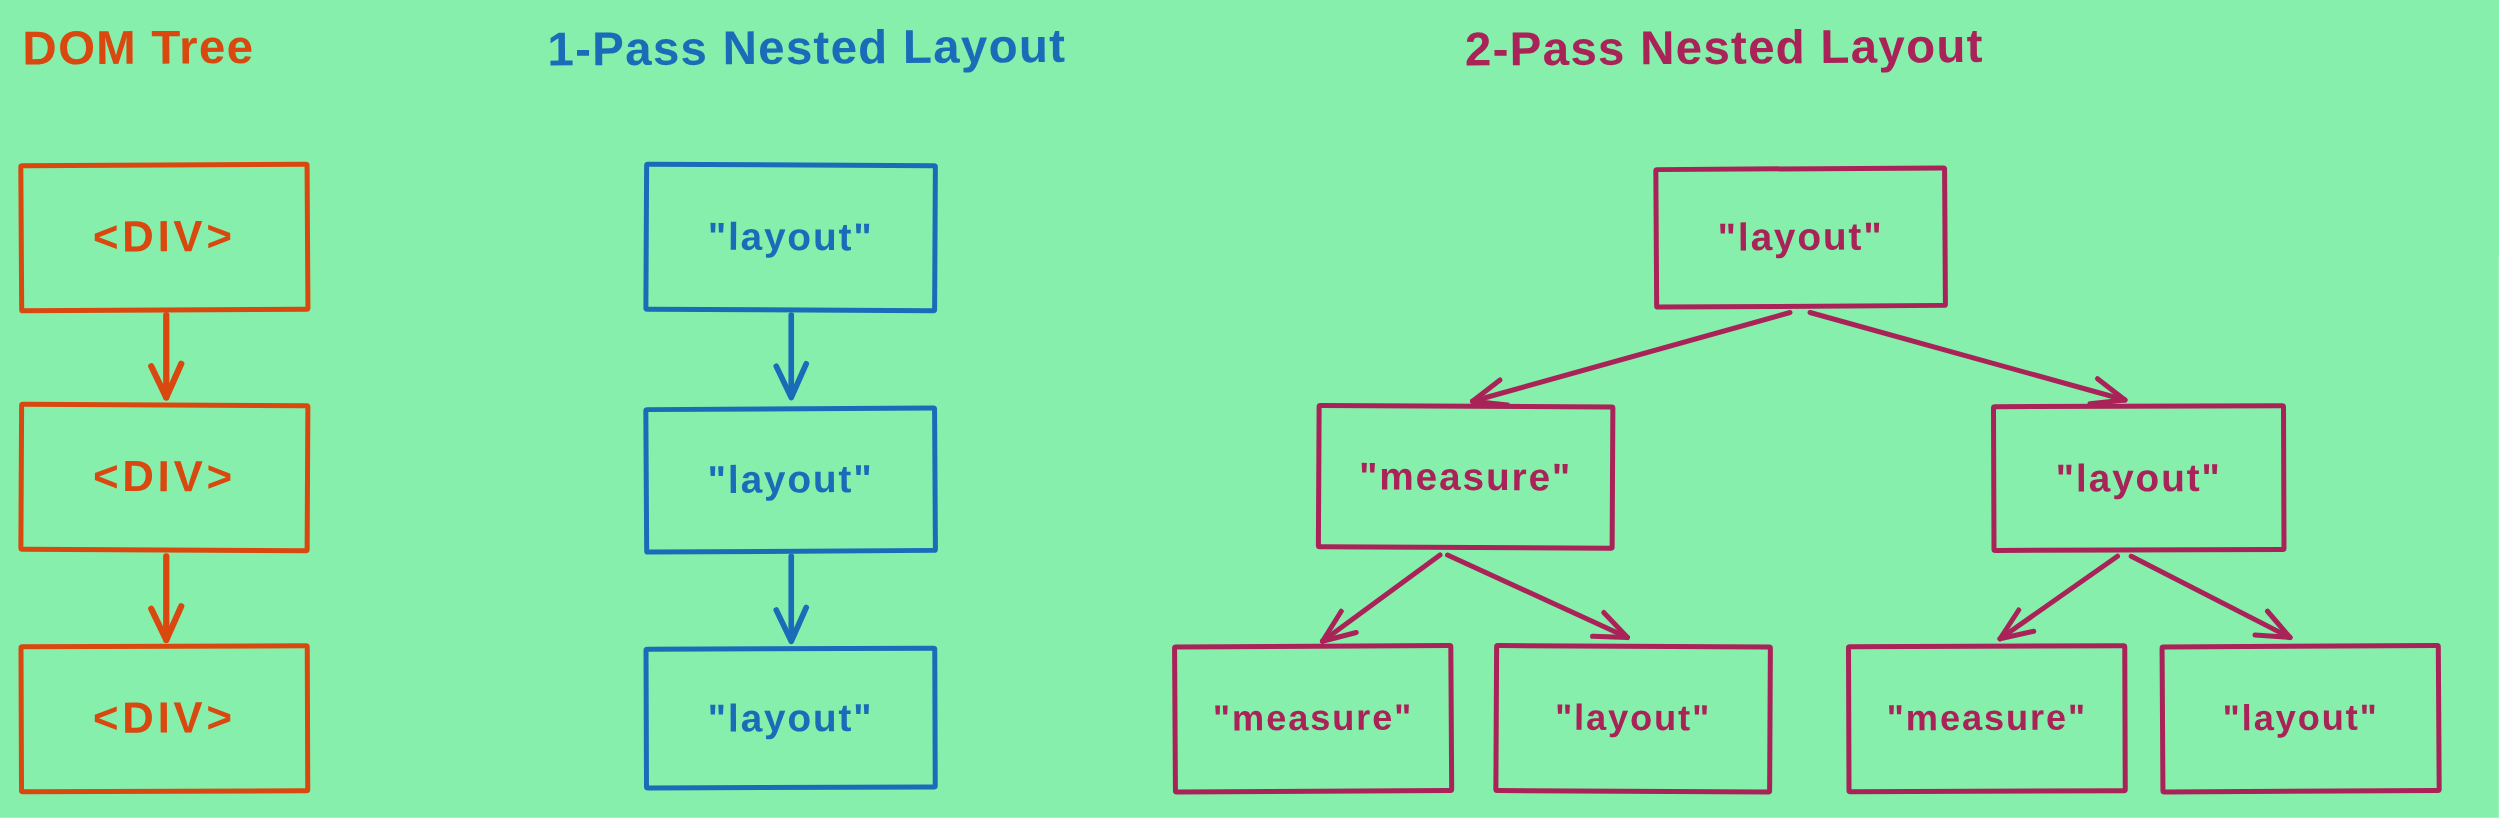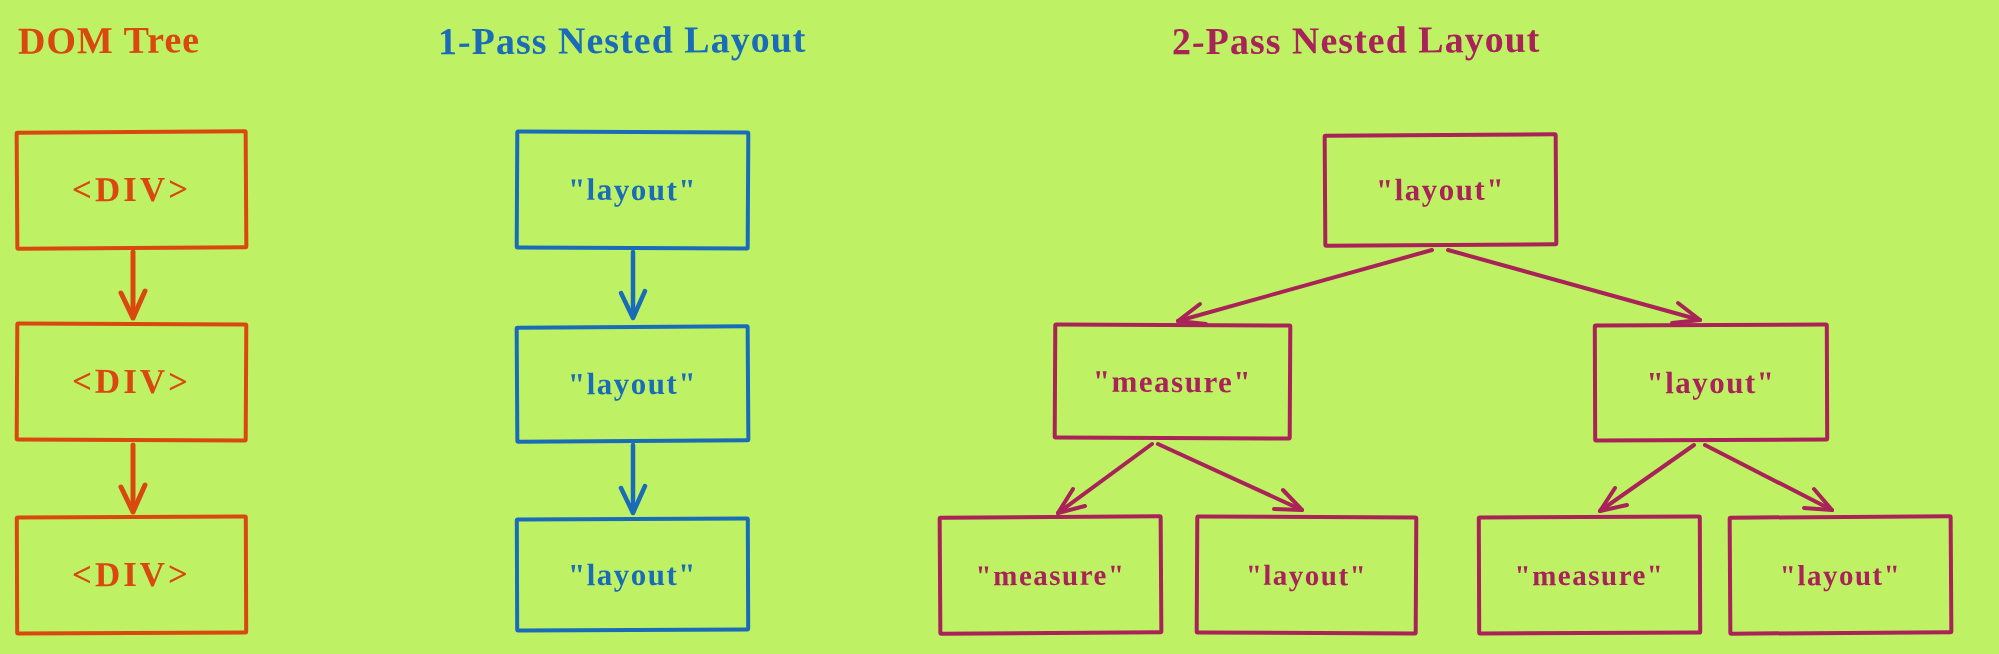--- a/index.html
+++ b/index.html
@@ -1,20 +1,20 @@
 <!DOCTYPE html>
 <html><head>
 <meta charset="utf-8">
 <style>
   html,body{margin:0;padding:0;}
   #canvas{
     position:relative;
     width:1999px;height:654px;
-    background:#bef264;
-    font-family:Liberation Serif, serif;
+    background:#86efac;
+    font-family:Liberation Sans, sans-serif;
     overflow:hidden;
   }
   .title{
     position:absolute;
     font-size:38px;
     font-weight:bold;
     letter-spacing:1px;
     white-space:nowrap;
     transform:rotate(-0.4deg);
   }

